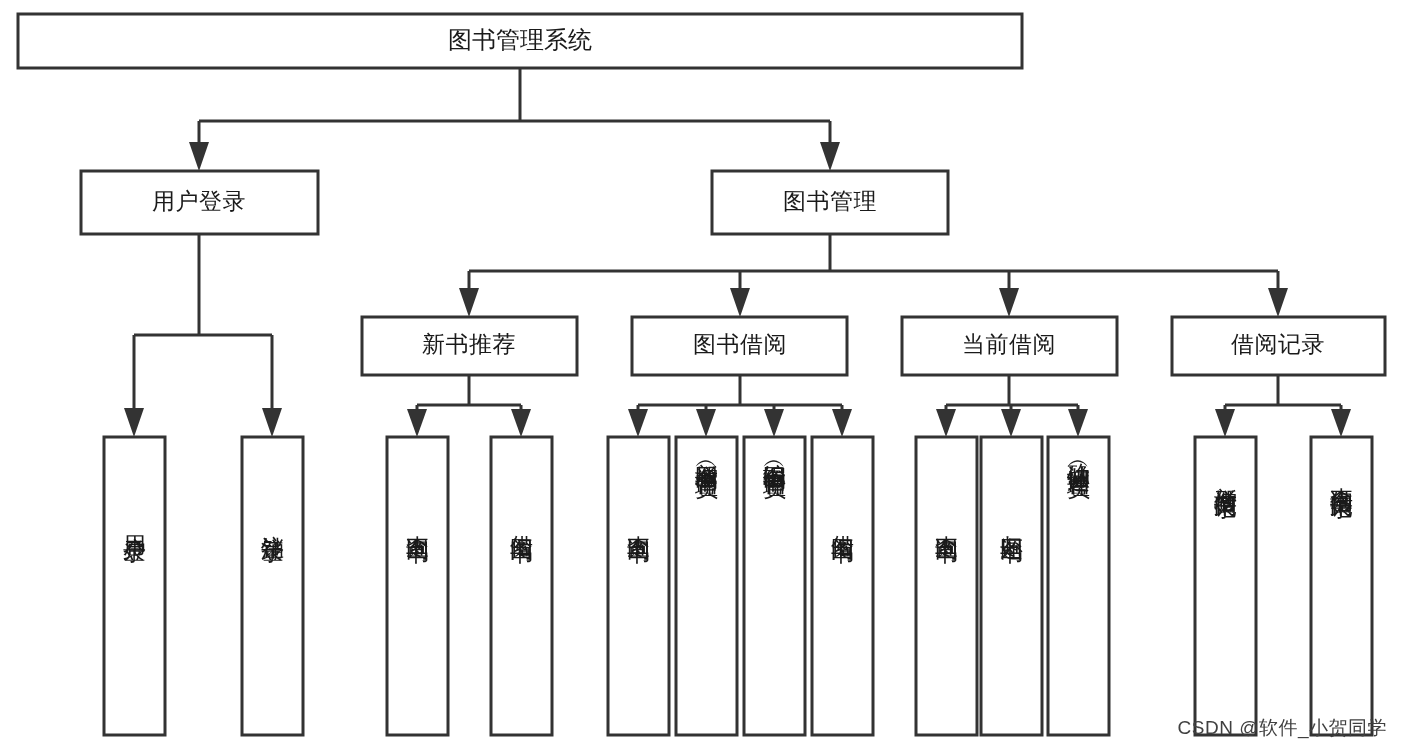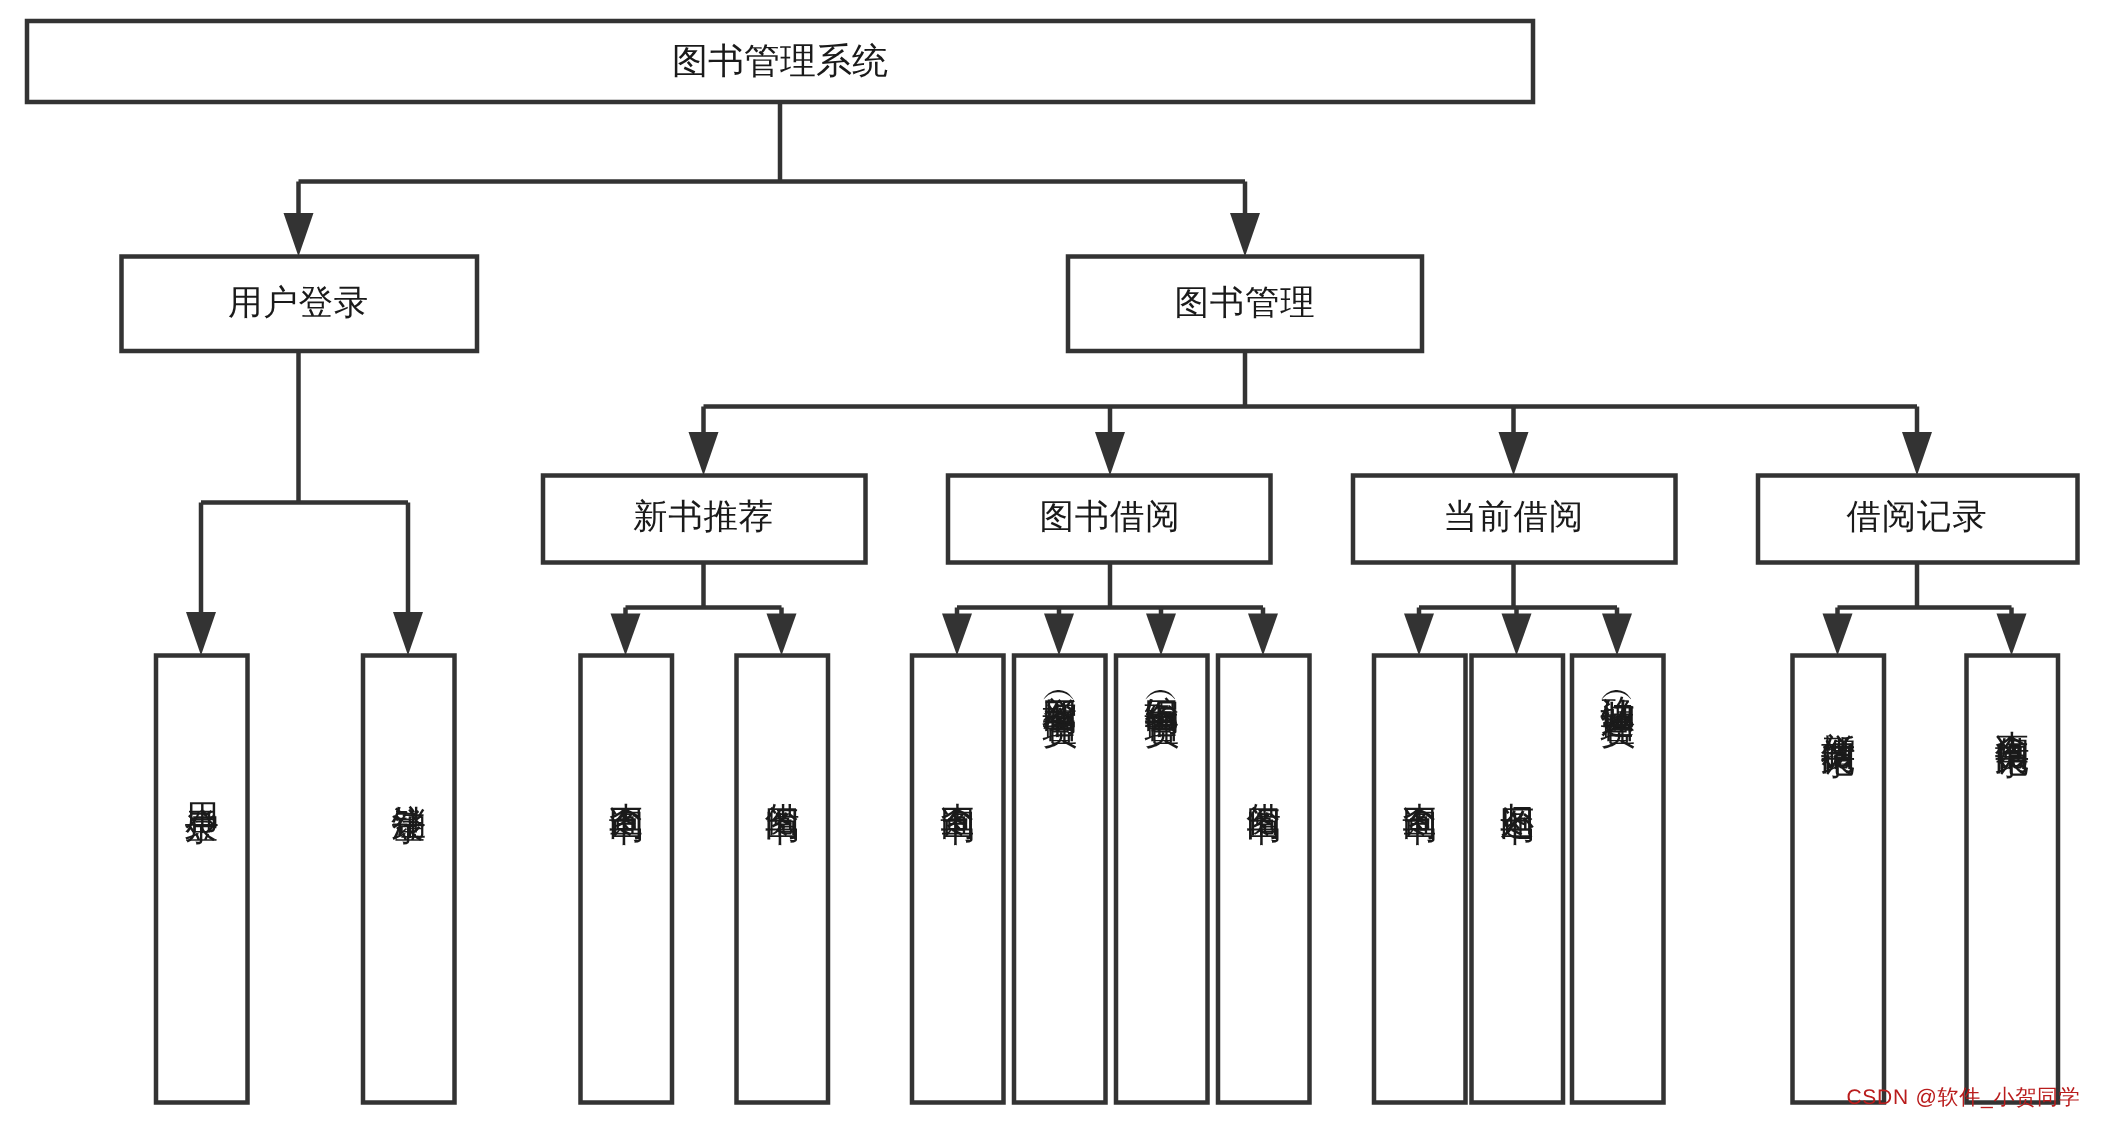--- a/index.html
+++ b/index.html
@@ -70,22 +70,22 @@
     line-height: 1.0;
     color: #1a1a1a;
     white-space: nowrap;
     letter-spacing: 2px;
   }
   .watermark {
     position: absolute;
     right: 18px;
     bottom: 6px;
     font-family: "Liberation Sans", "DejaVu Sans", sans-serif;
-    font-size: 14px;
-    color: #b91c1c;
+    font-size: 19px;
+    color: #404040;
     letter-spacing: 0.5px;
     white-space: nowrap;
   }
 </style>
 </head>
 <body>
 
 <div id="diagram-root">
 
   <svg class="flow" viewBox="0 0 1405 747">

